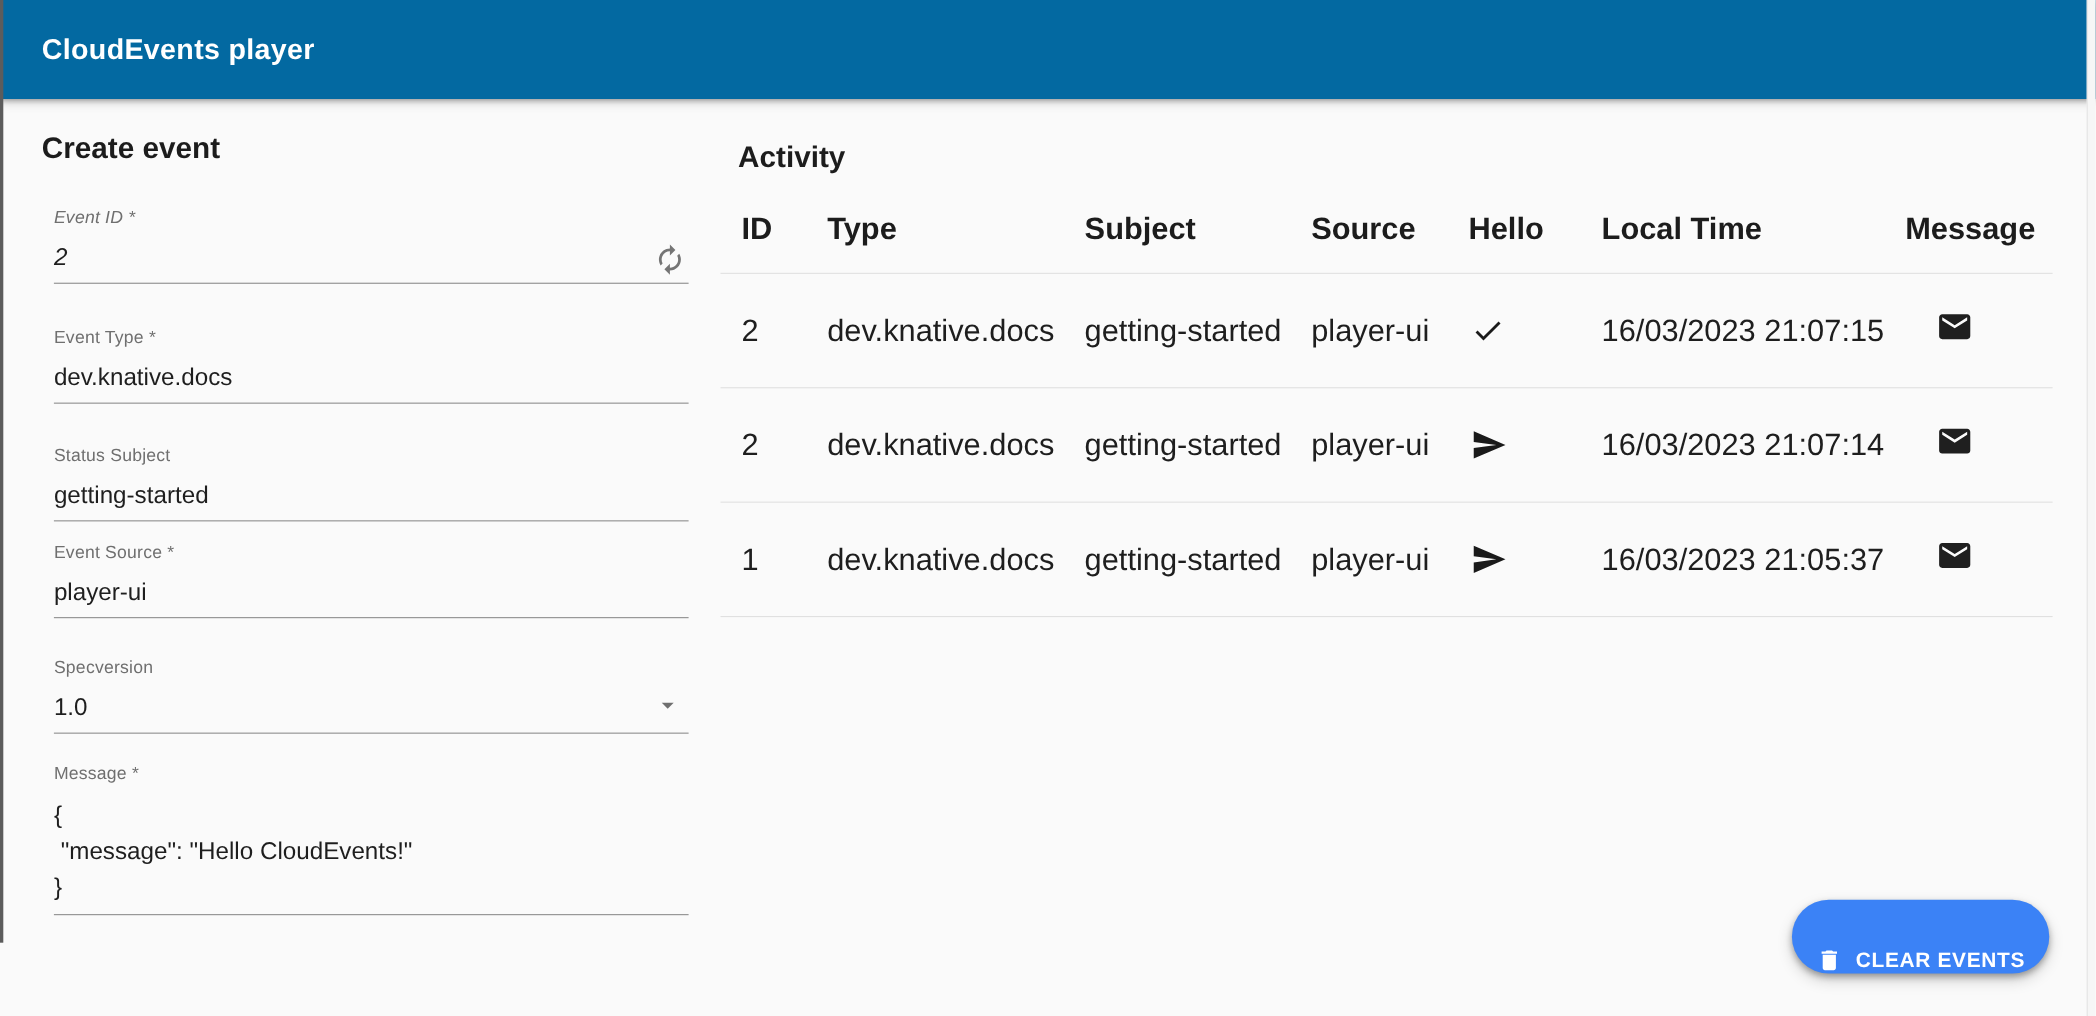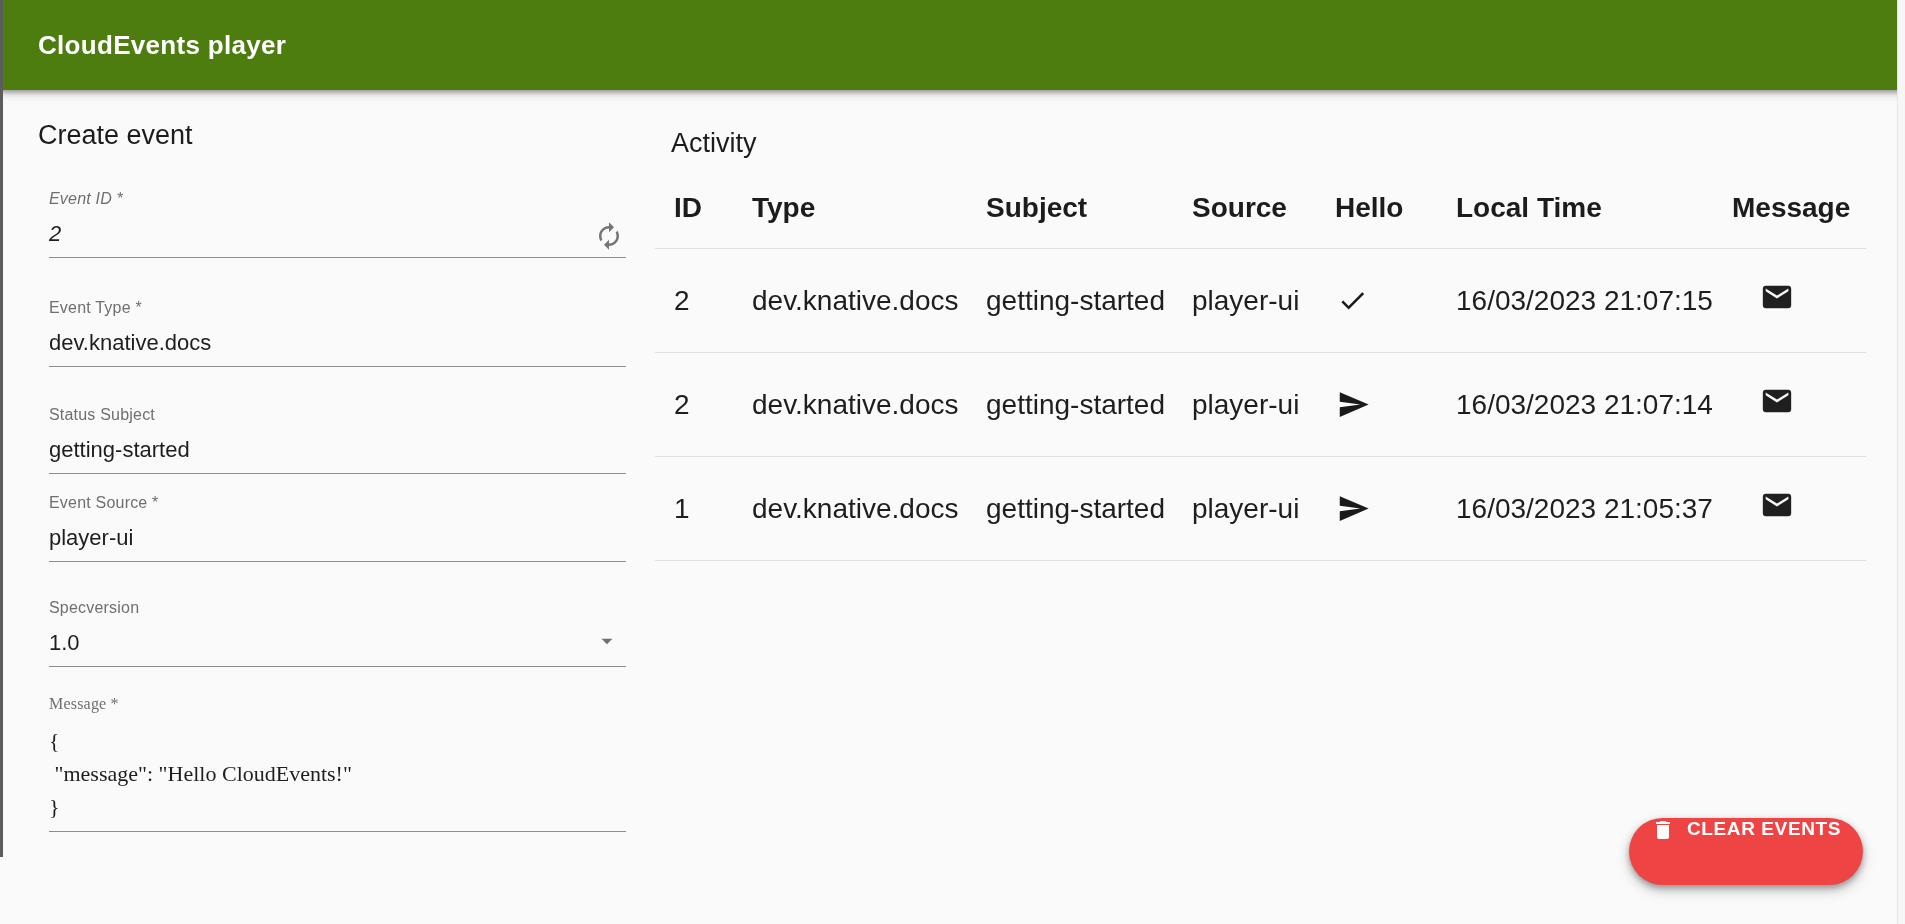--- a/index.html
+++ b/index.html
@@ -11,44 +11,44 @@
     color:#1f1f1f;
   }
 
   
   .left-edge { position:absolute; left:0; top:0; width:3px; height:857px; background:#5c5c5c; z-index:50; }
   .scrollbar-track { position:absolute; right:0; top:0; width:8px; height:924px; background:#f6f6f6; border-left:1px solid #e4e4e4; z-index:60; }
 
   
   .app-bar {
     position:absolute; top:0; left:0; width:1905px; height:90px;
-    background:#4d7c0f;
+    background:#0369a1;
     box-shadow:0 2px 5px rgba(0,0,0,0.35), 0 4px 10px rgba(0,0,0,0.15);
     z-index:10;
   }
   .app-title {
     position:absolute; left:38px; top:0; line-height:90px;
     color:#ffffff; font-size:26px; font-weight:700; letter-spacing:0.3px;
   }
 
   
   .form-panel { position:absolute; left:38px; top:112px; width:592px; height:790px; }
-  .panel-heading { font-size:27px; font-weight:400; color:#1c1c1c; }
+  .panel-heading { font-size:27px; font-weight:700; color:#1c1c1c; }
   .form-panel .panel-heading { position:absolute; left:0; top:8px; }
   .activity-panel .panel-heading { position:absolute; left:5px; top:16px;margin-left:11px; }
 
   .field { position:absolute; left:11px; width:577px; border-bottom:1px solid #8d8d8d; }
   .field .flabel { display:block; font-size:16px; color:#6f6f6f; margin-bottom:11px; letter-spacing:0.2px; }
   .field .fvalue { display:block; font-size:22px; color:#1e1e1e; line-height:30px; padding-bottom:8px; white-space:pre-wrap; }
   .field-0 { top:78px;font-style:italic; }
   .field-1 { top:187px; }
   .field-2 { top:294px; }
   .field-3 { top:382px; }
   .field-4 { top:487px; }
-  .field-5 { top:583px;font-family:Liberation Serif, serif; }
+  .field-5 { top:583px; }
   .field-5 .fvalue { line-height:33px; }
 
   .autorenew-icon { position:absolute; right:2px; bottom:6px; width:30px; height:30px; cursor:pointer; }
   .dropdown-icon { position:absolute; right:6px; bottom:12px; width:26px; height:26px; cursor:pointer; }
 
   .button-row { position:absolute; left:0; top:723px; display:flex; gap:4px; }
   .btn {
     height:58px; background:#3f51b5; color:#ffffff; border:none; border-radius:7px;
     font-family:"Liberation Sans", sans-serif; font-size:18px; font-weight:700; letter-spacing:0.5px;
     box-shadow:0 2px 4px rgba(0,0,0,0.3), 0 4px 8px rgba(0,0,0,0.12);
@@ -70,24 +70,24 @@
   }
   .trow.thead { height:81px; font-weight:700; color:#1c1c1c; }
   .trow.tbody-row { height:104px; color:#1e1e1e; }
   .cell-status svg { display:block; margin-left:2px; }
   .cell-message { padding-left:28px; }
   .cell-message .email-btn { background:none; border:none; cursor:pointer; padding:0; line-height:0; }
 
   
   .fab {
     position:absolute; left:1629px; top:818px; width:234px; height:67px;
-    background:#ef4444; border:none; border-radius:34px;
+    background:#3b82f6; border:none; border-radius:34px;
     color:#ffffff; font-family:"Liberation Sans", sans-serif;
     font-size:19px; font-weight:700; letter-spacing:0.6px;
-    display:flex; align-items:flex-start; justify-content:center; gap:12px;
+    display:flex; align-items:flex-end; justify-content:center; gap:12px;
     box-shadow:0 3px 6px rgba(0,0,0,0.3), 0 6px 14px rgba(0,0,0,0.18);
     cursor:pointer; z-index:20;
   }
 </style>
 </head>
 <body>
 
 <div class="left-edge"></div>
 <div class="scrollbar-track"></div>
 

